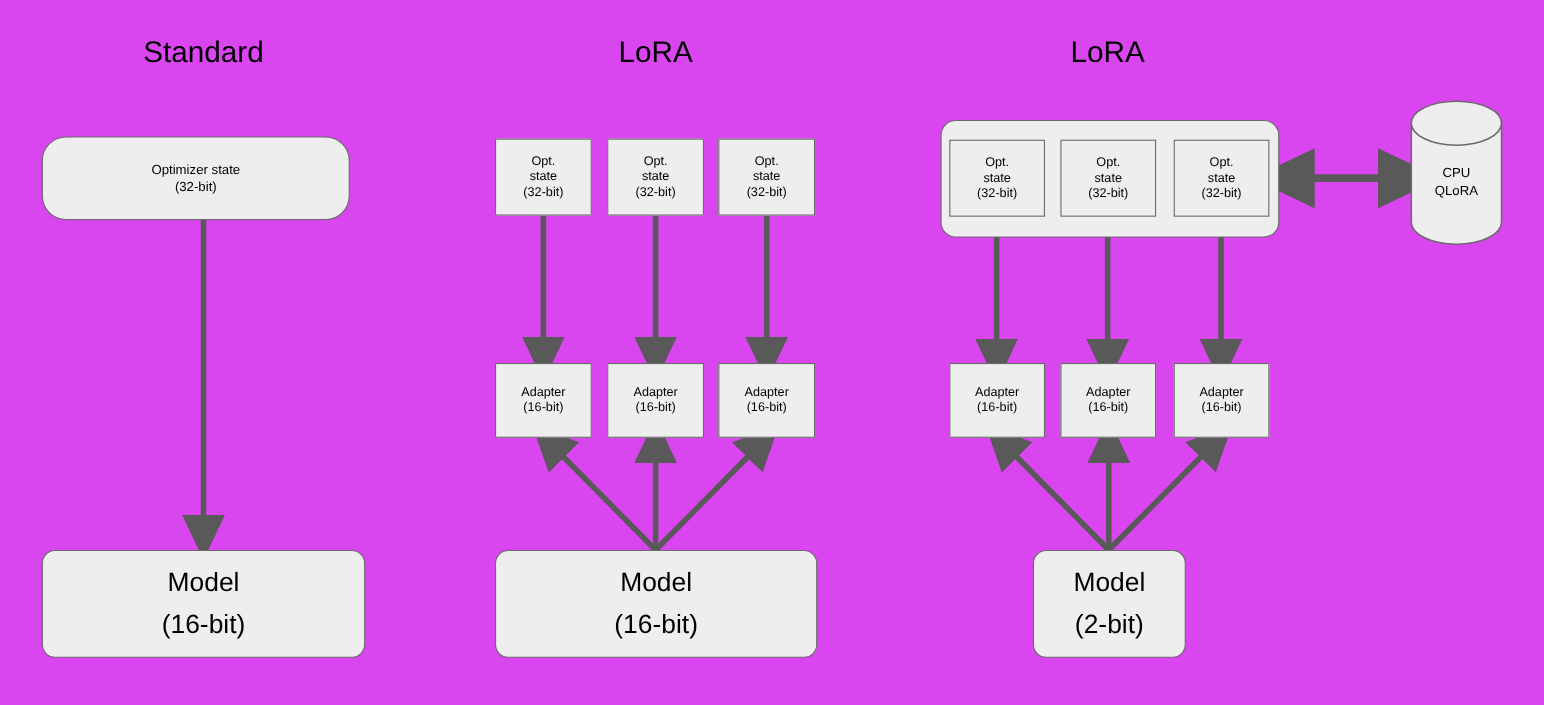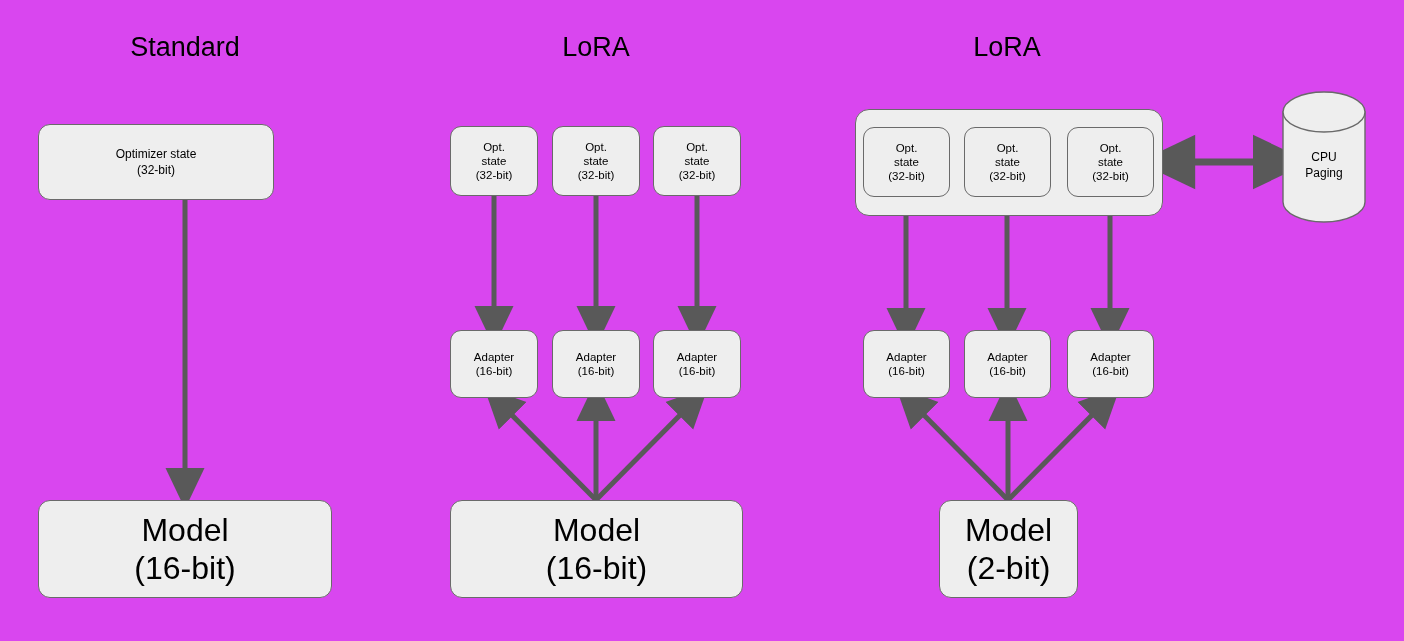--- a/index.html
+++ b/index.html
@@ -50,29 +50,29 @@
     text-align: center;
     color: #000000;
   }
   .node .ln {
     display: block;
     white-space: nowrap;
   }
   .node.small {
     font-size: 11.5px;
     line-height: 14px;
-    border-radius: 11px;
+    border-radius: 0;
   }
   .node.wide-opt {
     font-size: 12px;
     line-height: 16px;
     border-radius: 12px;
   }
   .node.model {
-    font-size: 32px;
+    font-size: 24px;
     line-height: 38px;
     border-radius: 12px;
   }
   .group-box {
     position: absolute;
     box-sizing: border-box;
     background: #eeeeee;
     border: 1.4px solid #6a6a6a;
     border-radius: 14px;
   }
@@ -151,21 +151,21 @@
     <g>
       <path d="M1283,112 L1283,202 A41,20 0 0 0 1365,202 L1365,112 Z" fill="#eeeeee" stroke="#6a6a6a" stroke-width="1.4"></path>
       <ellipse cx="1324" cy="112" rx="41" ry="20" fill="#eeeeee" stroke="#6a6a6a" stroke-width="1.4"></ellipse>
     </g>
   </svg>
 
   <div class="col-title" style="left:185px; top:31px;">Standard</div>
   <div class="col-title" style="left:596px; top:31px;">LoRA</div>
   <div class="col-title" style="left:1007px; top:31px;">LoRA</div>
 
-  <div class="node wide-opt" style="left:38px; top:124px; width:236px; height:76px;">
+  <div class="node wide-opt" style="left:38px; top:124px; width:280px; height:76px;border-radius:22px;">
     <span class="ln">Optimizer state</span>
     <span class="ln">(32-bit)</span>
   </div>
 
   <div class="node model" style="left:38px; top:500px; width:294px; height:98px;">
     <span class="ln">Model</span>
     <span class="ln">(16-bit)</span>
   </div>
 
   <div class="node small" style="left:450px; top:126px; width:88px; height:70px;">
@@ -233,16 +233,16 @@
     <span class="ln">(16-bit)</span>
   </div>
 
   <div class="node model" style="left:939px; top:500px; width:139px; height:98px;">
     <span class="ln">Model</span>
     <span class="ln">(2-bit)</span>
   </div>
 
   <div class="cyl-label" style="left:1283px; top:149px; width:82px;">
     <span class="ln">CPU</span><br>
-    <span class="ln">Paging</span>
+    <span class="ln">QLoRA</span>
   </div>
 
 </div>
 
 </body></html>

